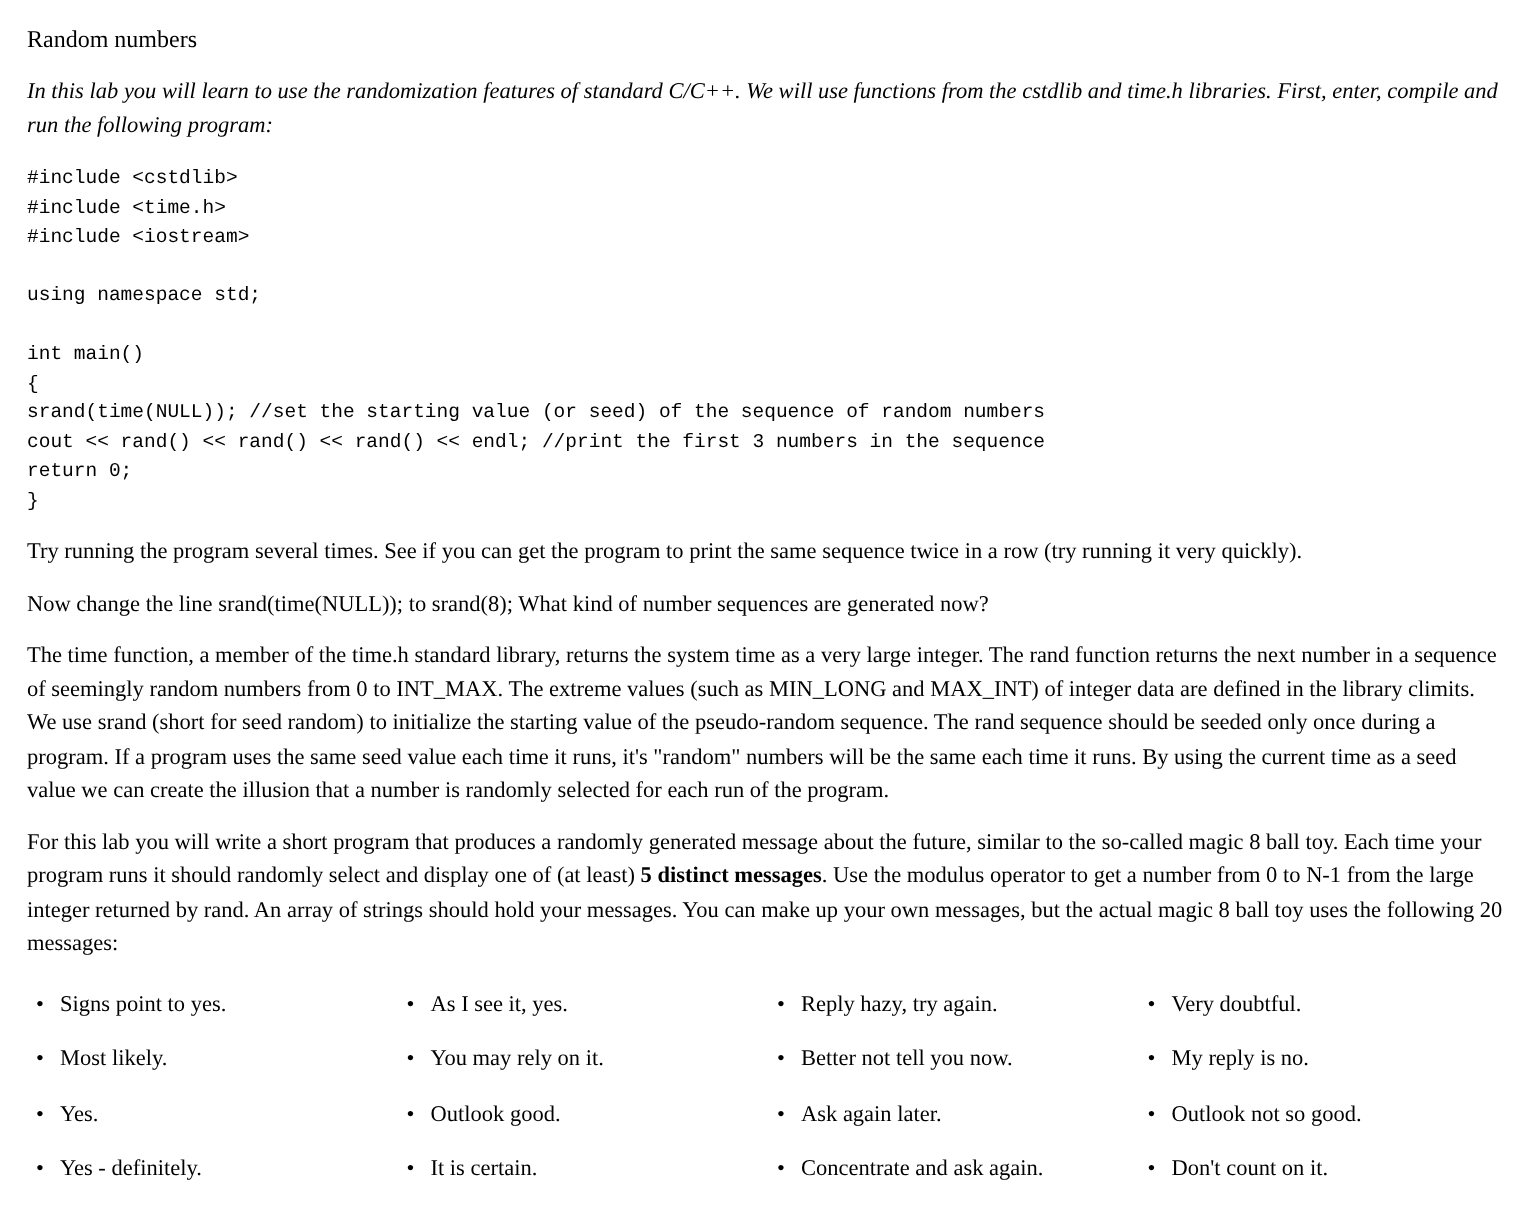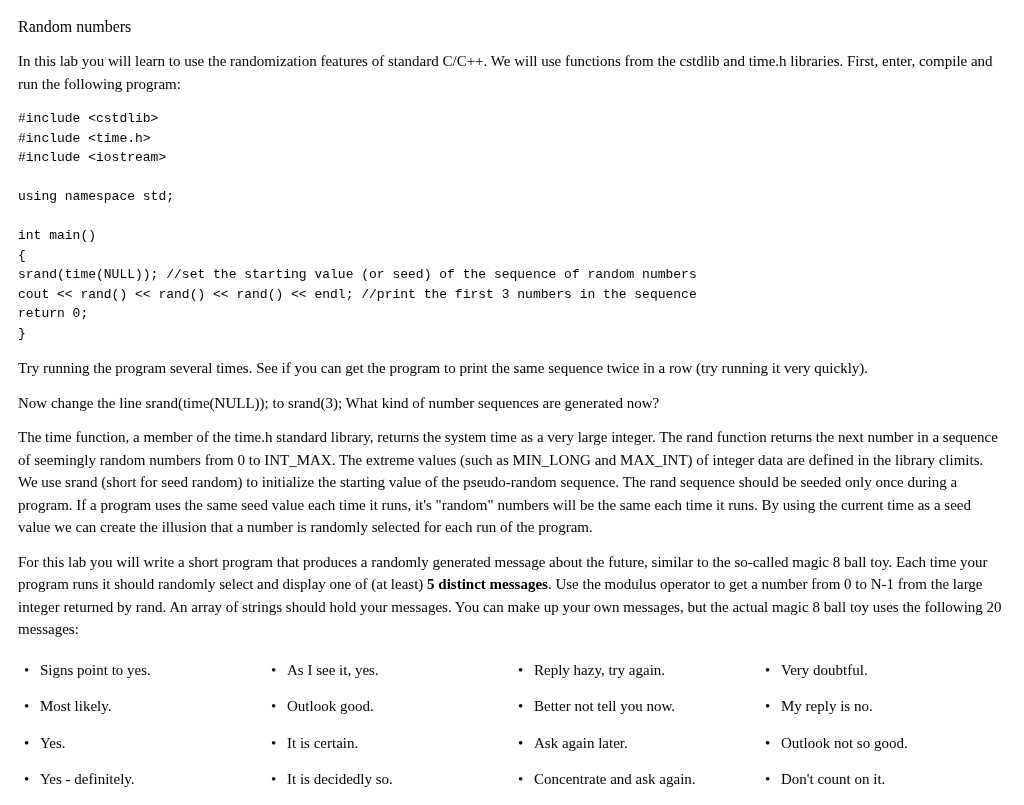--- a/index.html
+++ b/index.html
@@ -16,20 +16,21 @@
       max-width: 1024px;
     }
     h1 {
       font-size: 16px;
       font-weight: normal;
       margin-bottom: 14px;
     }
     .intro-para {
       margin-bottom: 14px;
       line-height: 1.5;
+      font-style: italic;
     }
     pre {
       font-family: Courier New, Courier, monospace;
       font-size: 13px;
       margin-bottom: 14px;
       line-height: 1.5;
       white-space: pre-wrap;
     }
     .body-para {
       margin-bottom: 12px;
@@ -80,40 +81,41 @@
 
 int main()
 {
 srand(time(NULL)); //set the starting value (or seed) of the sequence of random numbers
 cout &lt;&lt; rand() &lt;&lt; rand() &lt;&lt; rand() &lt;&lt; endl; //print the first 3 numbers in the sequence
 return 0;
 }</pre>
 
 <p class="body-para">Try running the program several times. See if you can get the program to print the same sequence twice in a row (try running it very quickly).</p>
 
-<p class="body-para">Now change the line srand(time(NULL)); to srand(3); What kind of number sequences are generated now?</p>
+<p class="body-para">Now change the line srand(time(NULL)); to srand(8); What kind of number sequences are generated now?</p>
 
 <p class="body-para">The time function, a member of the time.h standard library, returns the system time as a very large integer. The rand function returns the next number in a sequence of seemingly random numbers from 0 to INT_MAX. The extreme values (such as MIN_LONG and MAX_INT) of integer data are defined in the library climits. We use srand (short for seed random) to initialize the starting value of the pseudo-random sequence. The rand sequence should be seeded only once during a program. If a program uses the same seed value each time it runs, it's "random" numbers will be the same each time it runs. By using the current time as a seed value we can create the illusion that a number is randomly selected for each run of the program.</p>
 
 <p class="body-para">
   <span>For this lab you will write a short program that produces a randomly generated message about the future, similar to the so-called magic 8 ball toy. Each time your program runs it should randomly select and display one of (at least) </span><strong>5 distinct messages</strong><span>. Use the modulus operator to get a number from 0 to N-1 from the large integer returned by rand. An array of strings should hold your messages. You can make up your own messages, but the actual magic 8 ball toy uses the following 20 messages:</span>
 </p>
 
 <div class="messages-grid">
 <div class="messages-col">
       <ul>
         <li>Signs point to yes.</li>
         <li>Most likely.</li>
         <li>Yes.</li>
         <li>Yes - definitely.</li>
       </ul>
     </div>
     <div class="messages-col">
       <ul>
         <li>As I see it, yes.</li>
+        <li>You may rely on it.</li>
         <li>Outlook good.</li>
         <li>It is certain.</li>
         <li>It is decidedly so.</li>
       </ul>
     </div>
     <div class="messages-col">
       <ul>
         <li>Reply hazy, try again.</li>
         <li>Better not tell you now.</li>
         <li>Ask again later.</li>

